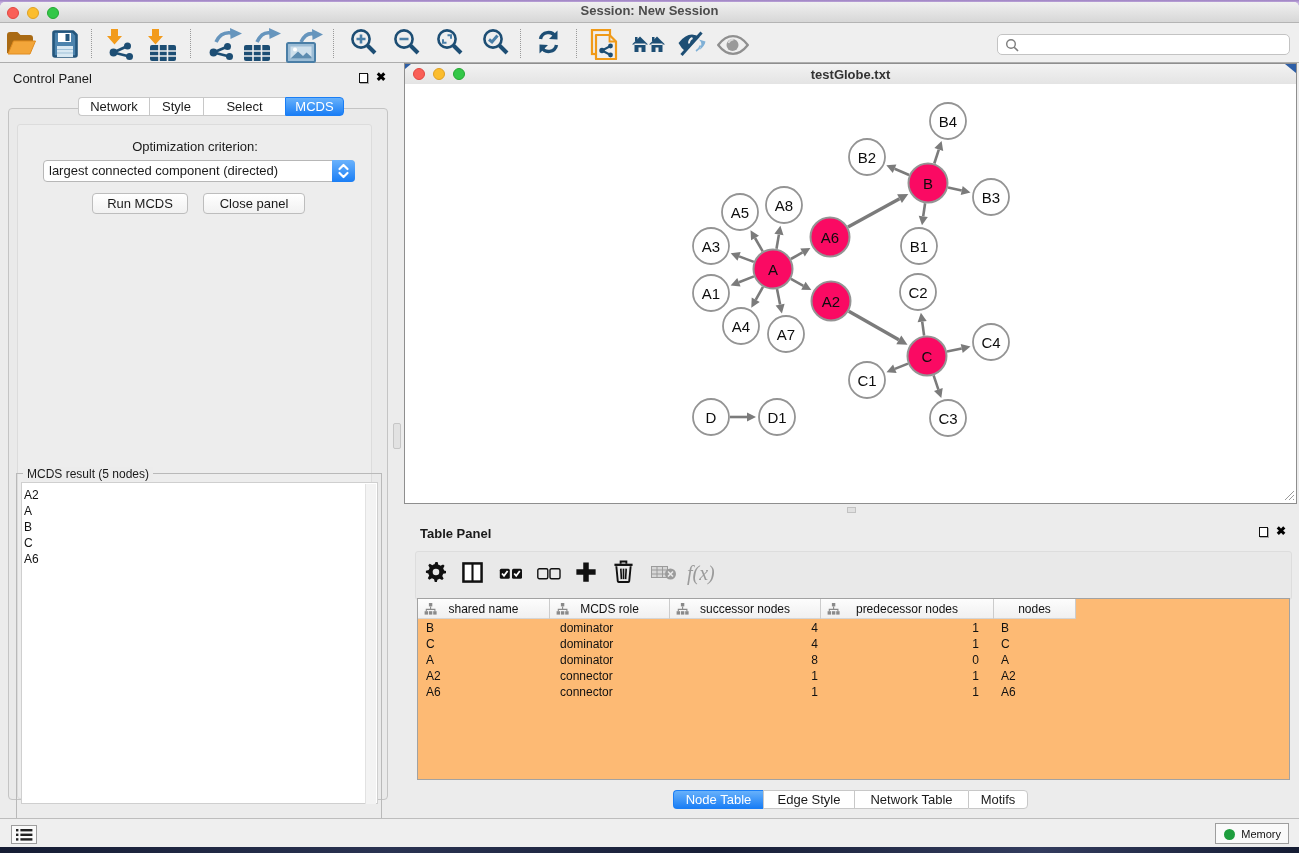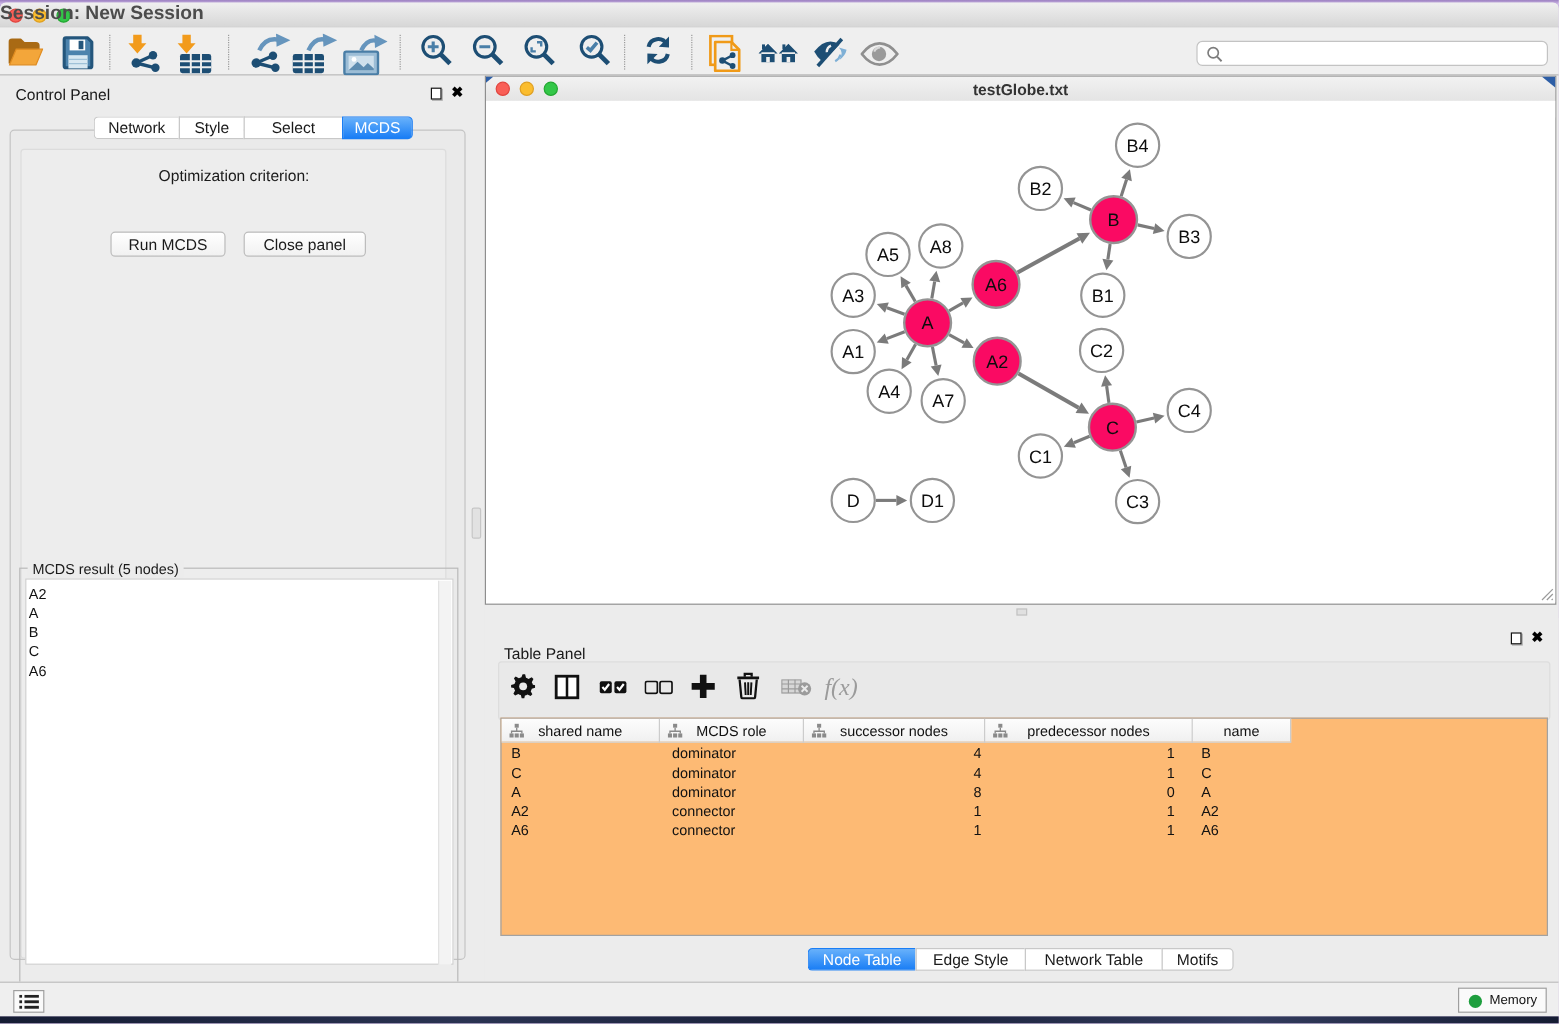--- a/index.html
+++ b/index.html
@@ -3,21 +3,21 @@
 *{margin:0;padding:0;box-sizing:border-box}
 html,body{width:1299px;height:853px;overflow:hidden}
 body{font-family:"Liberation Sans",sans-serif;position:relative;background:linear-gradient(#9d82c2,#c9b2e2 3px,#b9a0d6 5px)}
 .abs{position:absolute}
 #win{position:absolute;left:0;top:2px;width:1299px;height:845px;border-radius:5px 5px 0 0;background:#ececec;overflow:hidden}
 #titlebar{position:absolute;left:0;top:0;width:100%;height:21px;background:linear-gradient(#f0f0f0,#d7d7d7);border-bottom:1px solid #b4b4b4;border-radius:5px 5px 0 0}
 .tl{position:absolute;top:5px;width:12px;height:12px;border-radius:50%}
 #titlebar .t1{left:7px;background:#f95f57;border:0.5px solid #e14640}
 #titlebar .t2{left:27px;background:#fbbd2e;border:0.5px solid #dfa023}
 #titlebar .t3{left:47px;background:#33c748;border:0.5px solid #24a732}
-#tbtitle{position:absolute;top:1px;left:0;width:100%;font-size:16px;font-weight:600;color:#4c4c4c}
+#tbtitle{position:absolute;top:1px;left:0;width:100%;text-align:center;font-size:13px;font-weight:600;color:#4c4c4c}
 #toolbar{position:absolute;left:0;top:21px;width:100%;height:40px;background:#efefef;border-bottom:1px solid #adadad}
 .sep{position:absolute;top:6px;height:29px;width:0;border-left:1px dotted #9a9a9a}
 .ticon{position:absolute;top:3px}
 #search{position:absolute;left:997px;top:11px;width:293px;height:21px;background:#fff;border:1px solid #c3c3c3;border-radius:5px}
 #statusbar{position:absolute;left:0;top:816px;width:100%;height:29px;background:#efefef;border-top:1px solid #bdbdbd}
 #listbtn{position:absolute;left:11px;top:6px;width:26px;height:19px;background:#fafafa;border:1px solid #9e9e9e}
 #membtn{position:absolute;left:1215px;top:4px;width:74px;height:21px;background:#fafafa;border:1px solid #9e9e9e;font-size:11px;color:#111;text-align:right;line-height:20px;padding-right:7px}
 #membtn i{position:absolute;left:8px;top:5px;width:11px;height:11px;border-radius:50%;background:#1e9e3e;font-style:normal}
 #deskbot{position:absolute;left:0;top:847px;width:100%;height:6px;background:linear-gradient(90deg,#151c33,#2a3352 30%,#171e36 55%,#333c5e 80%,#151c33)}
 
@@ -53,21 +53,21 @@
 #nettitle .t2{left:28px;top:4px;background:#fbbd2e;border:0.5px solid #dfa023}
 #nettitle .t3{left:48px;top:4px;background:#33c748;border:0.5px solid #24a732}
 #nettitle span{position:absolute;top:3px;left:0;width:100%;text-align:center;font-size:13px;font-weight:600;color:#333}
 #netcontent{position:absolute;left:0;top:20px;width:891px;height:418px;background:#fff}
 #grip{position:absolute;right:1px;bottom:1px;width:12px;height:12px}
 
 #hsplit{position:absolute;left:0px;top:441px;width:893px;height:11px}
 #hsplit i{position:absolute;left:443px;top:3px;width:9px;height:6px;background:#e0e0e0;border:1px solid #c2c2c2}
 
 #tpanel{position:absolute;left:0px;top:452px;width:895px;height:303px;background:#ececec}
-#tpanel h1{position:absolute;left:16px;top:22px;font-size:13px;font-weight:400;color:#1a1a1a}
+#tpanel h1{position:absolute;left:16px;top:11px;font-size:13px;font-weight:700;color:#1a1a1a}
 #ttoolbar{position:absolute;left:11px;top:36px;width:877px;height:49px;background:#e9e9e9;border:1px solid #dddddd;border-radius:3px}
 #tablebox{position:absolute;left:13px;top:83px;width:873px;height:182px;background:#fdba74;border:1px solid #a2a2a2}
 #thead{position:absolute;left:0;top:0;width:658px;height:20px;background:linear-gradient(#fdfdfd,#f0f0f0);border-bottom:1px solid #d5d5d5;font-size:12px;color:#111}
 .hcol{position:absolute;top:0;height:20px;border-right:1px solid #cccccc;text-align:center;line-height:20px}
 .hico{position:absolute;left:6px;top:4px}
 .trow{position:absolute;left:0;width:671px;height:16px;font-size:12px;color:#111;line-height:16px}
 .trow span{position:absolute;top:0;height:16px}
 #ttabs{left:269px;top:275px}
 </style></head><body>
 <div id="win">
@@ -212,20 +212,26 @@
     <div class="abs xico" style="left:376px;top:7px">✖</div>
     <div class="tabrow" id="cptabs">
         <div class="tab" style="width:71px">Network</div>
         <div class="tab" style="width:54px">Style</div>
         <div class="tab" style="width:82px">Select</div>
         <div class="tab sel" style="width:59px">MCDS</div>
       </div>
     <div id="cpbox"></div>
     <div id="mcdspanel"></div>
     <div id="optlabel">Optimization criterion:</div>
+    <div id="combo">largest connected component (directed)<b>
+          <svg width="15" height="16" viewBox="0 0 15 16">
+            <path d="M3.5 6 L7.5 2 L11.5 6" fill="none" stroke="#fff" stroke-width="2.2" stroke-linecap="round" stroke-linejoin="round"></path>
+            <path d="M3.5 10 L7.5 14 L11.5 10" fill="none" stroke="#fff" stroke-width="2.2" stroke-linecap="round" stroke-linejoin="round"></path>
+          </svg>
+        </b></div>
     <div class="btn" style="left:92px;top:130px;width:96px">Run MCDS</div>
     <div class="btn" style="left:203px;top:130px;width:102px">Close panel</div>
     <div id="groupbox">
       <div id="grouplabel">MCDS result (5 nodes)</div>
       <div id="mcdslist">
           <div>A2</div>
           <div>A</div>
           <div>B</div>
           <div>C</div>
           <div>A6</div>
@@ -419,21 +425,21 @@
               </svg>successor nodes</div>
         <div class="hcol" style="left:403px;width:173px"><svg class="hico" width="13" height="12" viewBox="0 0 13 12">
                 <g fill="#8a8a8a">
                   <rect x="4.9" y="0" width="3.4" height="3.4"></rect>
                   <rect x="0.6" y="8.2" width="3.4" height="3.4"></rect>
                   <rect x="4.9" y="8.2" width="3.4" height="3.4"></rect>
                   <rect x="9.2" y="8.2" width="3.4" height="3.4"></rect>
                 </g>
                 <path d="M6.6 3.4 L6.6 6.4 M2.3 8.2 L2.3 6.4 L10.9 6.4 L10.9 8.2" stroke="#8a8a8a" fill="none" stroke-width="1.1"></path>
               </svg>predecessor nodes</div>
-        <div class="hcol" style="left:576px;width:82px">name</div>
+        <div class="hcol" style="left:576px;width:82px">nodes</div>
       </div>
       <div class="trow" style="top:21px">
             <span style="left:8px">B</span>
             <span style="left:142px">dominator</span>
             <span style="left:384px;width:16px;text-align:right">4</span>
             <span style="left:545px;width:16px;text-align:right">1</span>
             <span style="left:583px">B</span>
           </div>
       <div class="trow" style="top:37px">
             <span style="left:8px">C</span>

